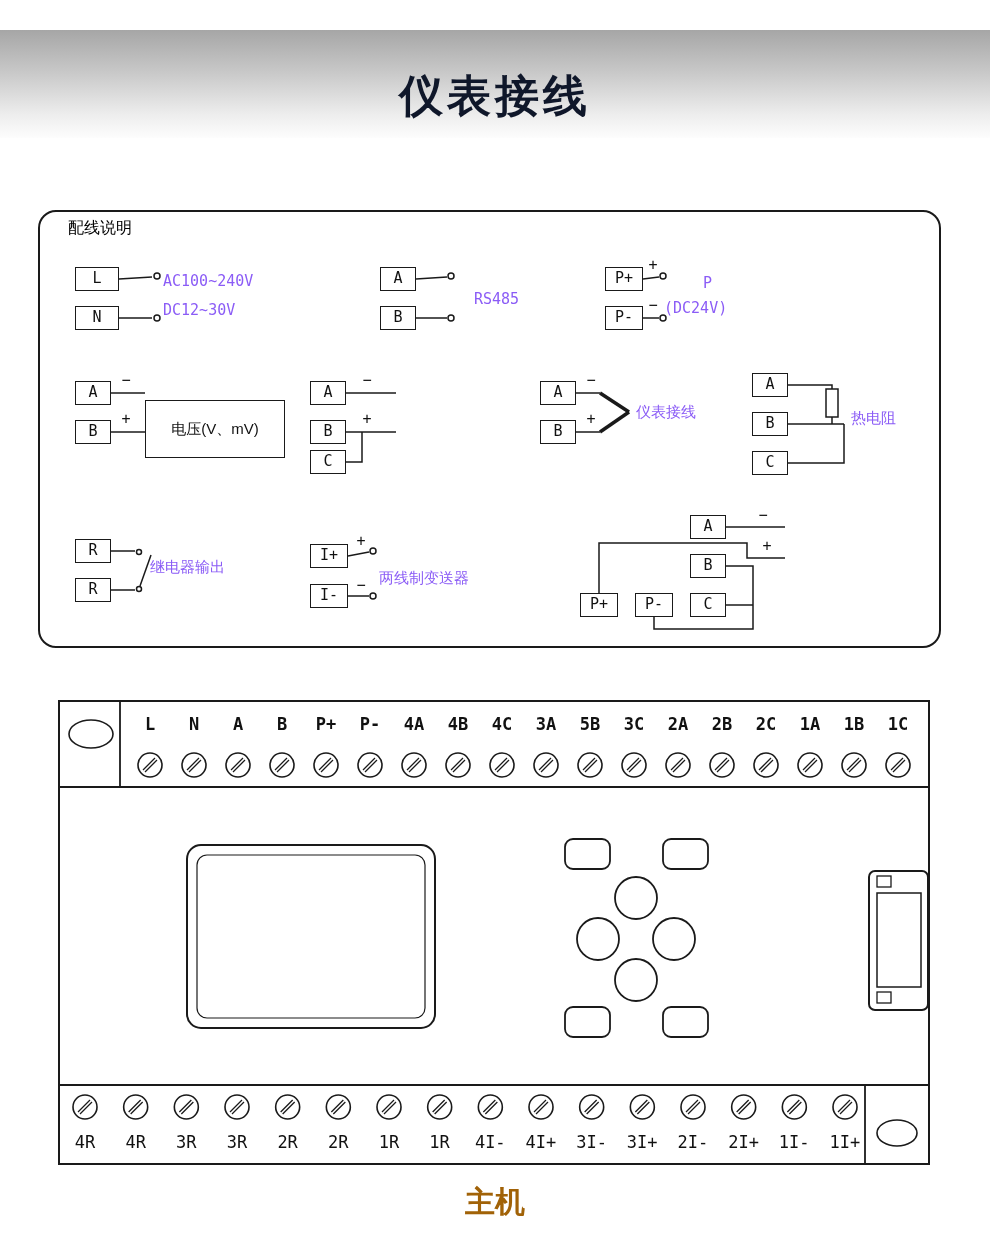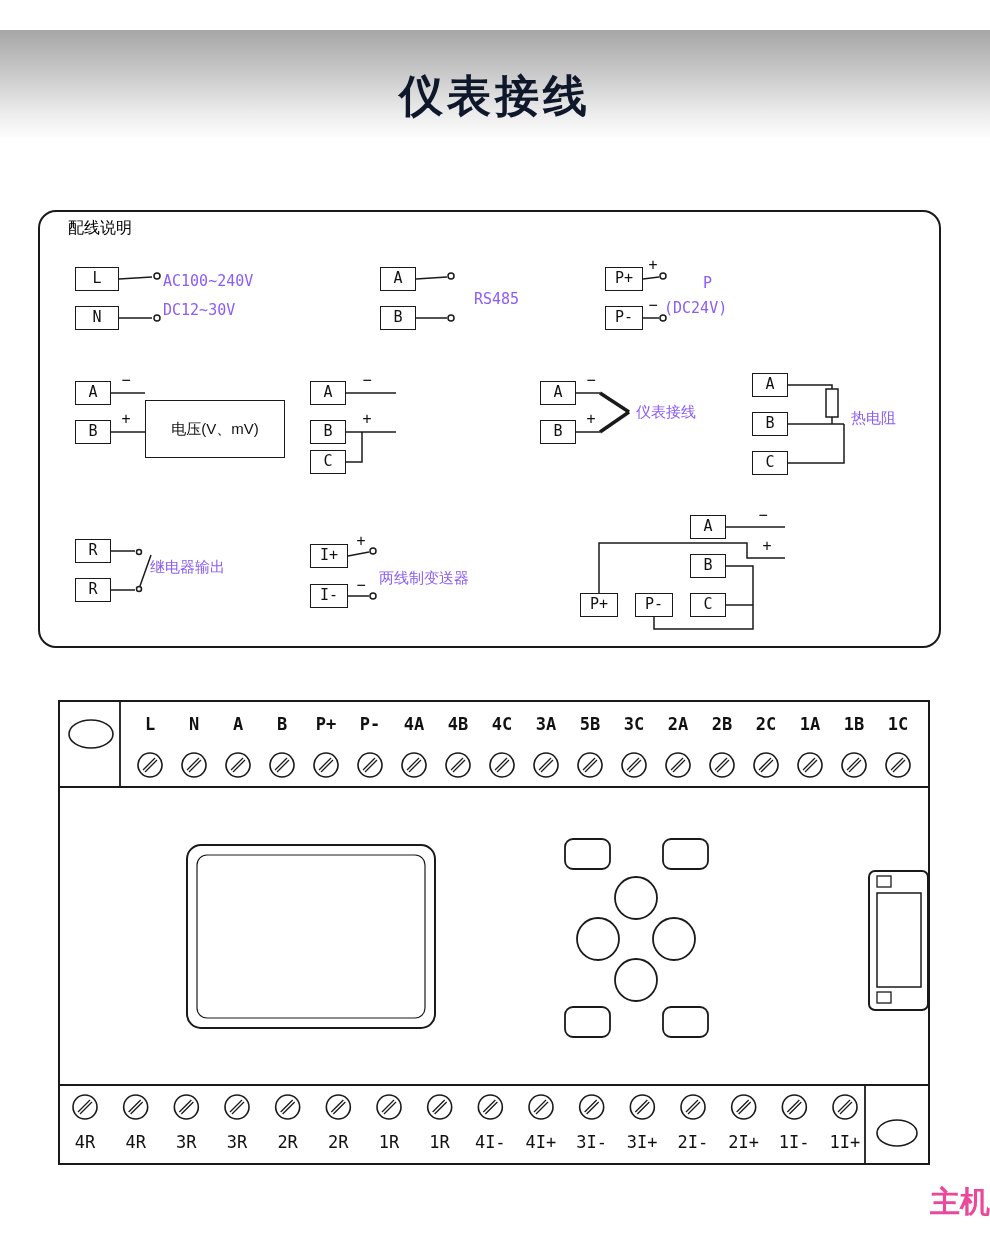--- a/index.html
+++ b/index.html
@@ -33,22 +33,22 @@
         font:15px/16px "DejaVu Sans Mono",monospace;color:#111;z-index:2;}
   
   .panel{position:absolute;left:58px;top:700px;width:872px;height:465px;
          border:2px solid #1a1a1a;box-sizing:border-box;background:#fff;}
   .strip{position:absolute;display:flex;justify-content:space-between;z-index:2;
          font-family:"DejaVu Sans Mono",monospace;color:#111;}
   .strip.top{left:130px;top:714px;width:788px;font-size:17px;font-weight:600;}
   .strip.top span{display:inline-block;width:40px;text-align:center;}
   .strip.bottom{left:63px;top:1132px;width:804px;font-size:17px;font-weight:400;}
   .strip.bottom span{display:inline-block;width:44px;text-align:center;}
-  .caption{position:absolute;left:0;top:1182px;width:100%;text-align:right;
-           font-size:30px;font-weight:700;color:#ec4899;z-index:2;}
+  .caption{position:absolute;left:0;top:1182px;width:100%;text-align:center;
+           font-size:30px;font-weight:700;color:#a16207;z-index:2;}
 </style>
 </head>
 <body>
 
 <div class="page">
 
   <div class="banner"></div>
   <div class="title">仪表接线</div>
 
   <div class="wbox"></div>

